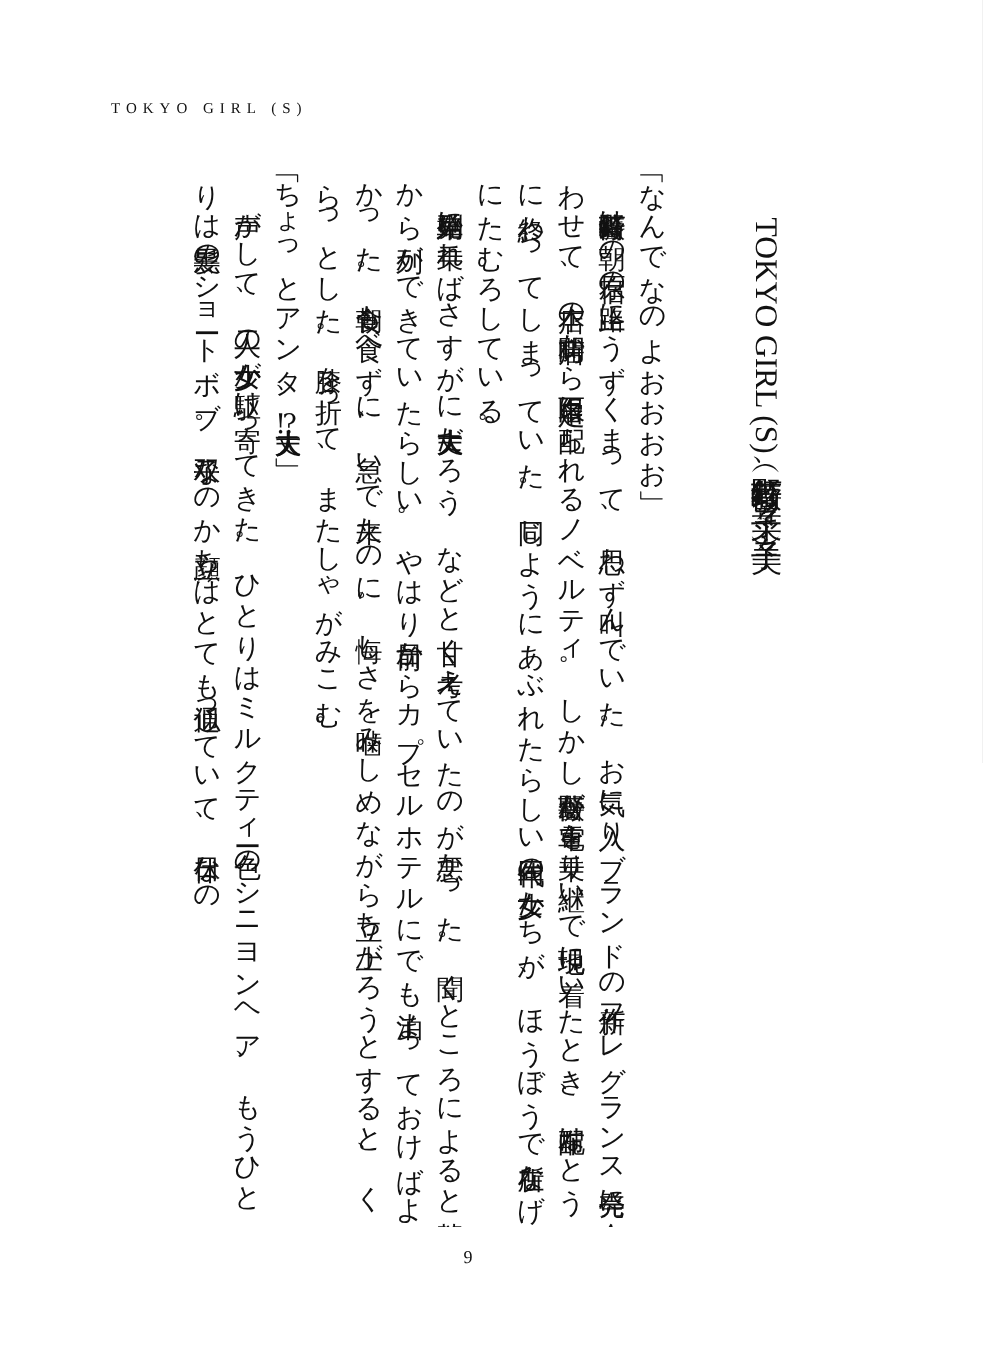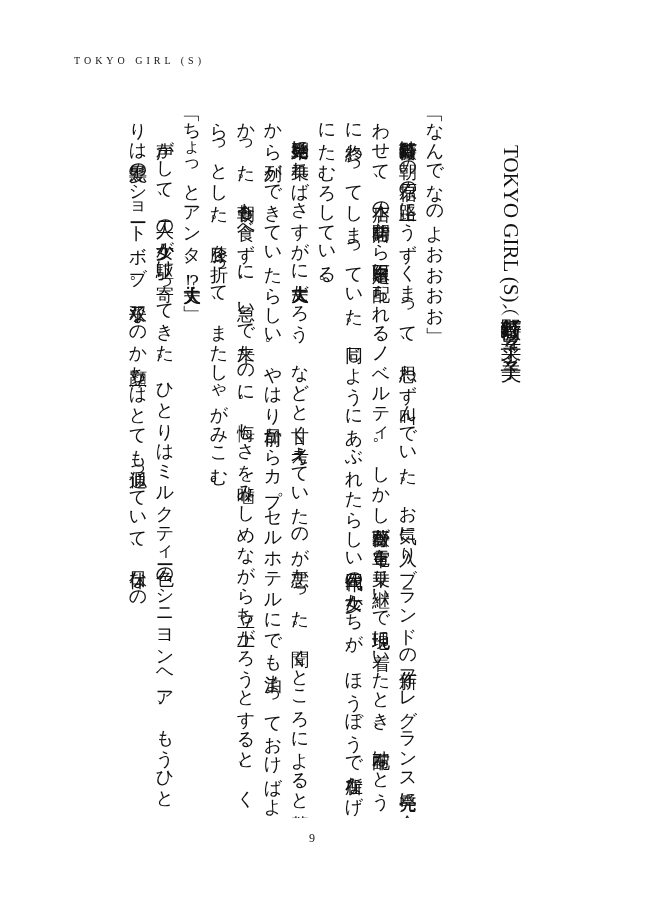--- a/index.html
+++ b/index.html
@@ -12,21 +12,21 @@
     position: relative;
     width: 655px;
     height: 909px;
     background: #ffffff;
     overflow: hidden;
     color: #111111;
   }
   .running-header {
     position: absolute;
     left: 74px;
-    top: 55px;
+    top: 67px;
     font-size: 10px;
     letter-spacing: 4px;
     white-space: pre;
     color: #111111;
     text-align: right;
   }
   .vtext {
     position: absolute;
     top: 110px;
     right: 129px;

